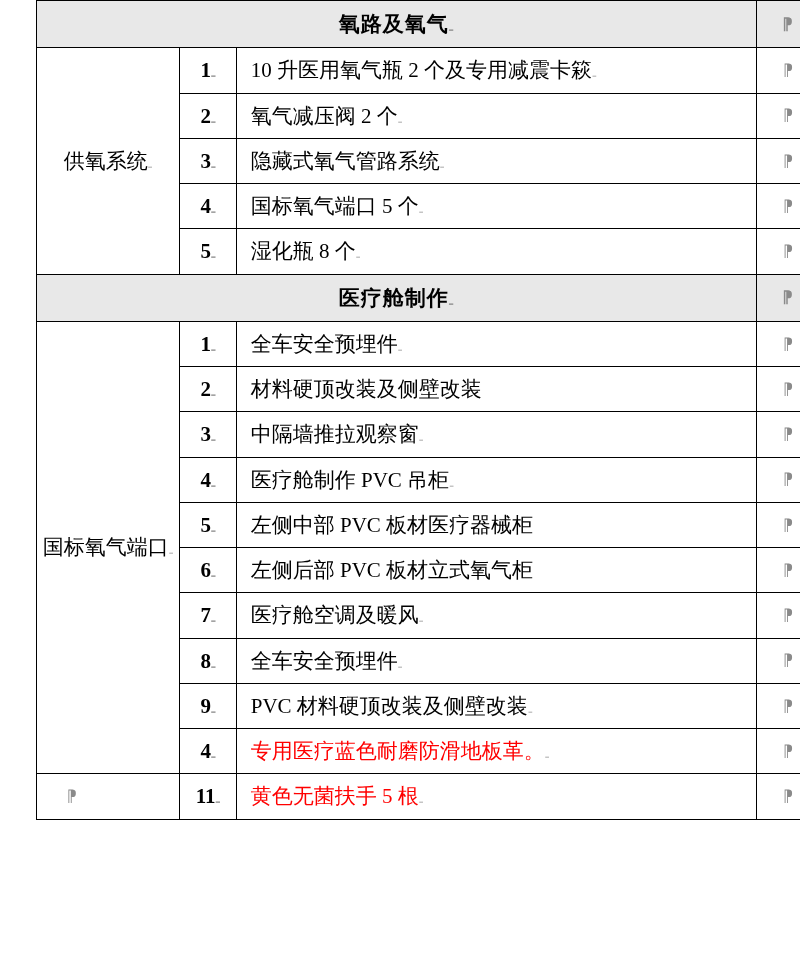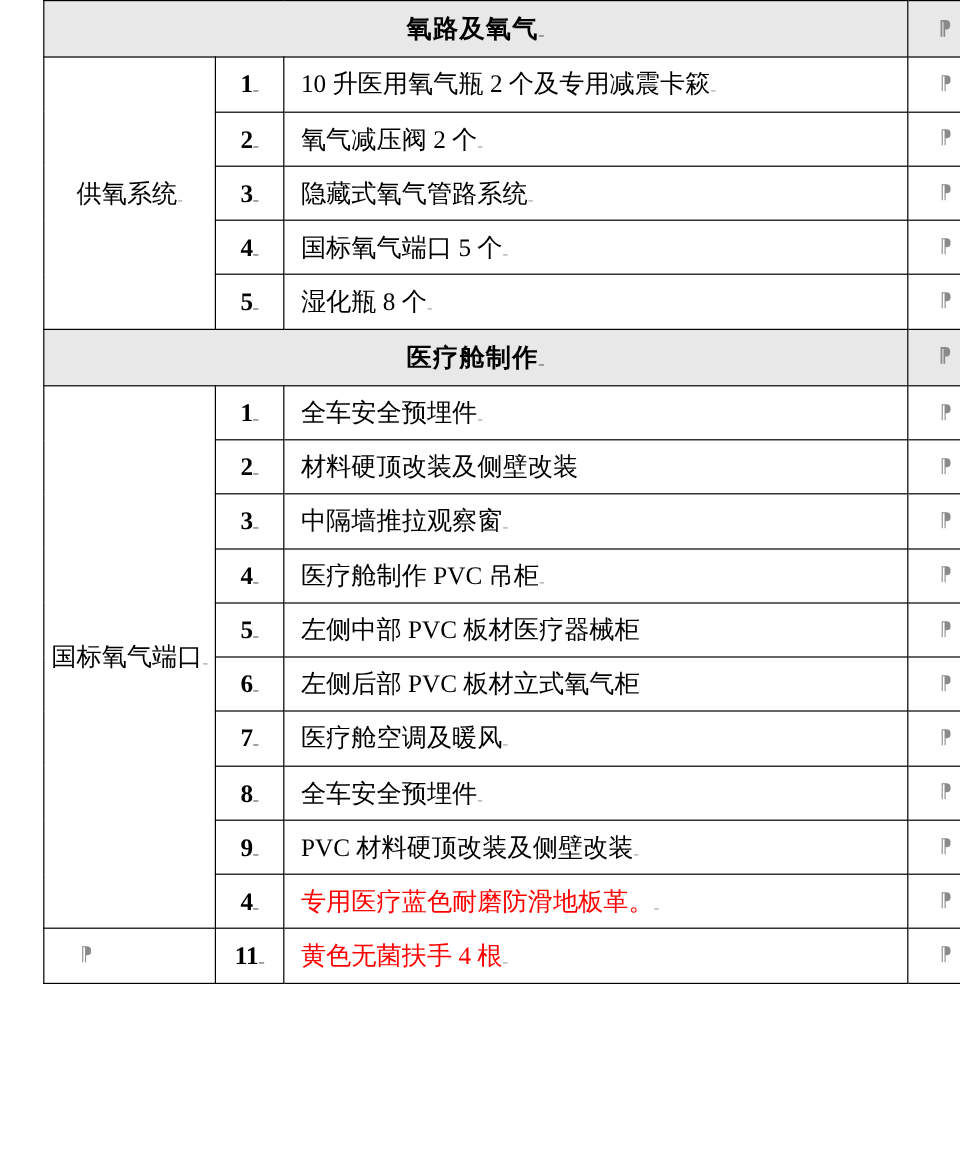--- a/index.html
+++ b/index.html
@@ -399,21 +399,21 @@
         <td class="blank-cat">
           <span class="cell-pad">⁋</span>
         </td>
         <td class="num-cell">
           <span class="cell-pad">
             <span>11</span><span class="sep-mark">₋</span>
           </span>
         </td>
         <td class="desc-cell red">
           <span class="cell-pad">
-            <span class="red">黄色无菌扶手 4 根</span><span class="sep-mark">₋</span>
+            <span class="red">黄色无菌扶手 5 根</span><span class="sep-mark">₋</span>
           </span>
         </td>
         <td class="mark-cell">
           <span class="cell-pad">⁋</span>
         </td>
       </tr>
 
     </tbody>
   </table>
 

